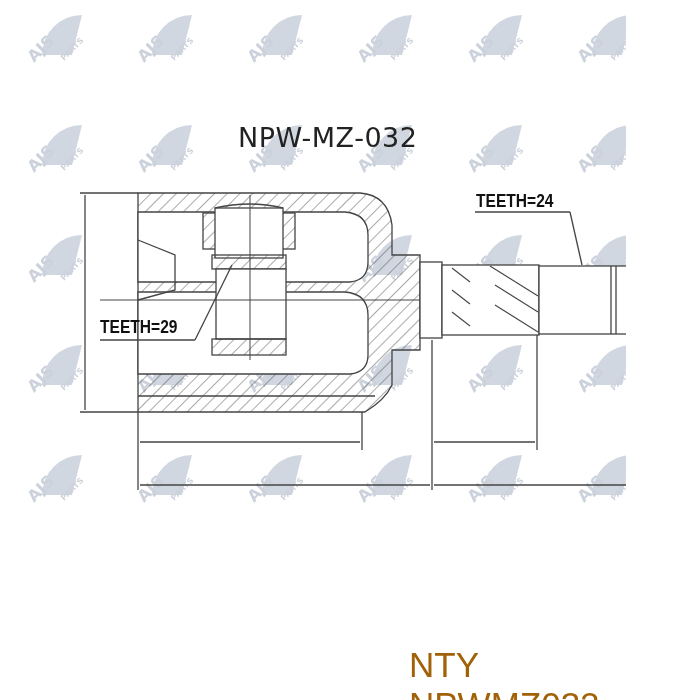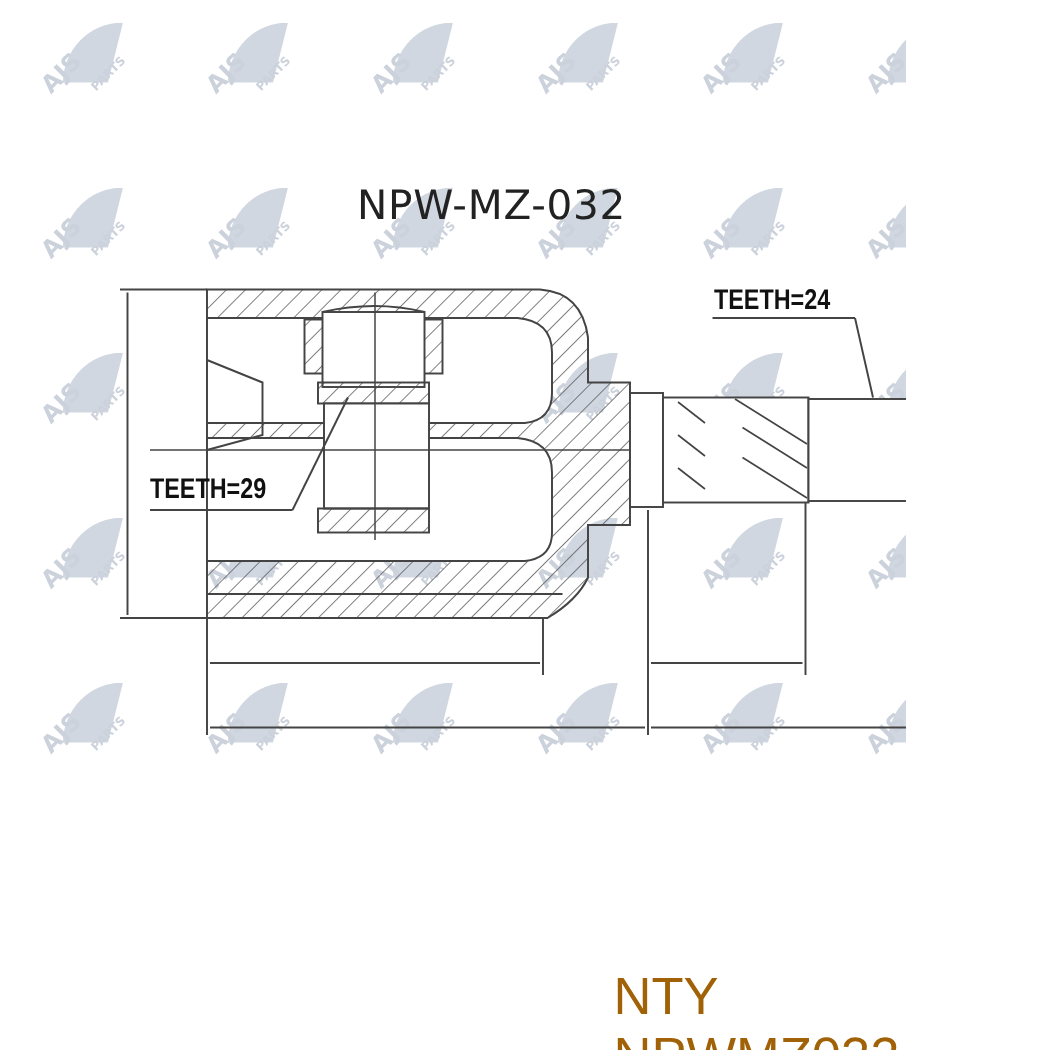--- a/index.html
+++ b/index.html
@@ -1,16 +1,16 @@
 <!DOCTYPE html>
 <html><head>
 <meta charset="utf-8">
 <style>
   html,body{margin:0;padding:0;background:#fff;}
-  #stage{position:relative;width:604px;height:700px;overflow:hidden;background:#ffffff;}
+  #stage{position:relative;width:604px;height:700px;overflow:hidden;background:#ffffff;padding-left:22px;}
   svg{position:absolute;left:0;top:0;}
   .title{position:absolute;left:238px;top:122px;font-family:"DejaVu Sans",sans-serif;font-size:27px;color:#222;letter-spacing:0.5px;}
   .lbl{position:absolute;font-family:"Liberation Sans",sans-serif;font-weight:bold;font-size:19px;color:#111;transform:scaleX(0.82);transform-origin:left top;}
   .footer{position:absolute;left:409px;top:645px;font-family:"Liberation Sans",sans-serif;font-size:35px;color:#a16207;}
 </style>
 </head>
 <body>
 
 <div id="stage">
 <svg width="700" height="700" viewBox="0 0 700 700">

